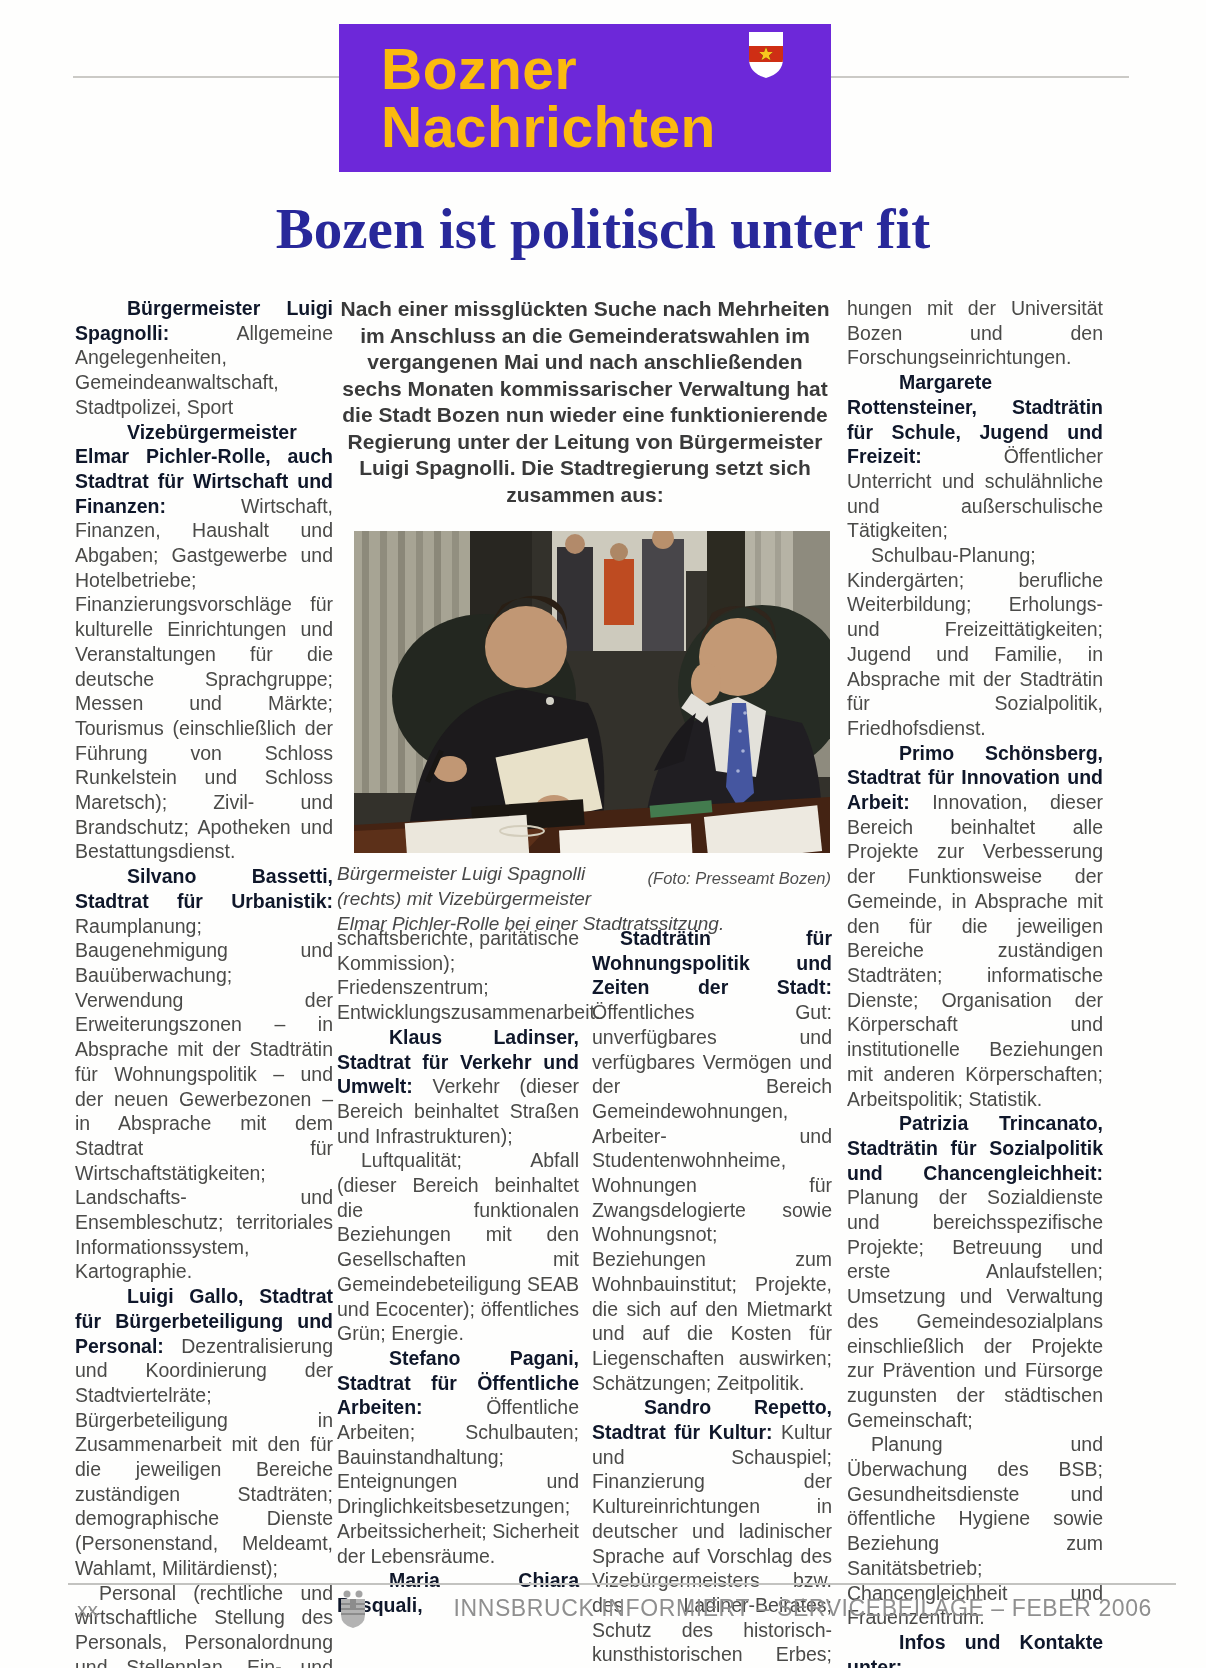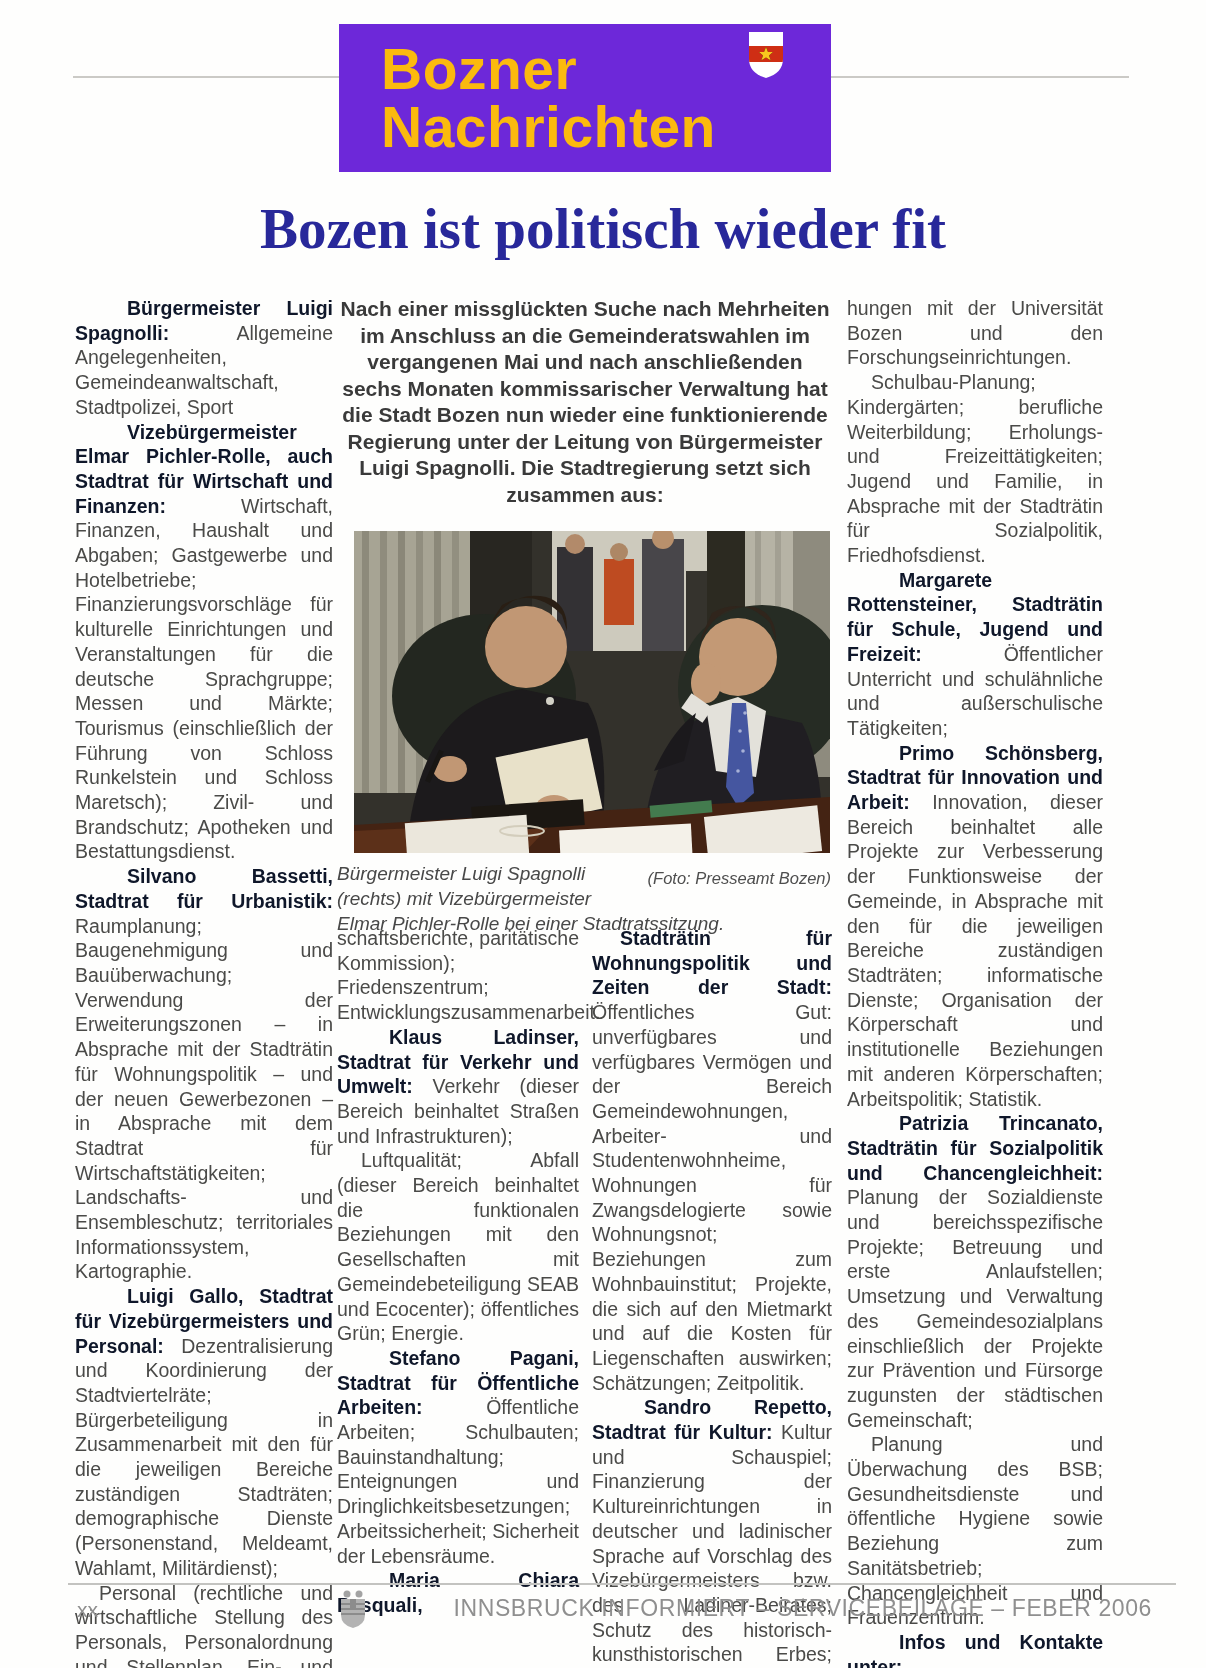--- a/index.html
+++ b/index.html
@@ -57,21 +57,21 @@
             <path d="M2,2 H36 V29 Q36,43 19,48 Q2,43 2,29 Z"></path>
           </clipPath>
         </defs>
       <path d="M2,2 H36 V29 Q36,43 19,48 Q2,43 2,29 Z" fill="#ffffff"></path>
       <rect x="0" y="16" width="38" height="16" fill="#cf2e14" clip-path="url(#shieldClip)"></rect>
       <path d="M19,17 L21,22 L26,22 L22,25.4 L23.8,30.6 L19,27.4 L14.2,30.6 L16,25.4 L12,22 L17,22 Z" fill="#f8c javascript"></path>
       <path d="M19,17 L21,22 L26,22 L22,25.4 L23.8,30.6 L19,27.4 L14.2,30.6 L16,25.4 L12,22 L17,22 Z" fill="#f8c81e"></path>
     </svg>
   </div>
 
-  <h1 class="headline">Bozen ist politisch wieder fit</h1>
+  <h1 class="headline">Bozen ist politisch unter fit</h1>
 
   <div class="intro">Nach einer missglückten Suche nach Mehrheiten im Anschluss an die Gemeinderatswahlen im vergangenen Mai und nach anschließenden sechs Monaten kommissarischer Verwaltung hat die Stadt Bozen nun wieder eine funktionierende Regierung unter der Leitung von Bürgermeister Luigi Spagnolli. Die Stadtregierung setzt sich zusammen aus:</div>
 
   <svg class="photo" viewBox="0 0 476 322" width="476" height="322" preserveAspectRatio="none">
     <rect width="476" height="322" fill="#2e2e2a"></rect>
 
     <rect x="0" y="0" width="116" height="262" fill="#a9a89a"></rect>
     <rect x="8" y="0" width="7" height="262" fill="#8e8d7f"></rect>
       <rect x="26" y="0" width="7" height="262" fill="#908f81"></rect>
     <rect x="44" y="0" width="7" height="262" fill="#8b8a7c"></rect>
@@ -134,38 +134,38 @@
 
   <div class="caption">
     <span class="credit">(Foto: Presseamt Bozen)</span>
     <span>Bürgermeister Luigi Spagnolli (rechts) mit Vizebürgermeister Elmar Pichler-Rolle bei einer Stadtratssitzung.</span>
   </div>
 
   <div id="col1" class="col">
       <p><b>Bürgermeister Luigi Spagnolli: </b>Allgemeine Angelegenheiten, Gemeindeanwaltschaft, Stadtpolizei, Sport</p>
       <p><b>Vizebürgermeister Elmar Pichler-Rolle, auch Stadtrat für Wirtschaft und Finanzen: </b>Wirtschaft, Finanzen, Haushalt und Abgaben; Gastgewerbe und Hotelbetriebe; Finanzierungsvorschläge für kulturelle Einrichtungen und Veranstaltungen für die deutsche Sprachgruppe; Messen und Märkte; Tourismus (einschließlich der Führung von Schloss Runkelstein und Schloss Maretsch); Zivil- und Brandschutz; Apotheken und Bestattungsdienst.</p>
       <p><b>Silvano Bassetti, Stadtrat für Urbanistik: </b>Raumplanung; Baugenehmigung und Bauüberwachung; Verwendung der Erweiterungszonen – in Absprache mit der Stadträtin für Wohnungspolitik – und der neuen Gewerbezonen – in Absprache mit dem Stadtrat für Wirtschaftstätigkeiten; Landschafts- und Ensembleschutz; territoriales Informationssystem, Kartographie.</p>
-      <p><b>Luigi Gallo, Stadtrat für Vizebürgermeisters und Personal: </b>Dezentralisierung und Koordinierung der Stadtviertelräte; Bürgerbeteiligung in Zusammenarbeit mit den für die jeweiligen Bereiche zuständigen Stadträten; demographische Dienste (Personenstand, Meldeamt, Wahlamt, Militärdienst);</p>
+      <p><b>Luigi Gallo, Stadtrat für Bürgerbeteiligung und Personal: </b>Dezentralisierung und Koordinierung der Stadtviertelräte; Bürgerbeteiligung in Zusammenarbeit mit den für die jeweiligen Bereiche zuständigen Stadträten; demographische Dienste (Personenstand, Meldeamt, Wahlamt, Militärdienst);</p>
       <p>Personal (rechtliche und wirtschaftliche Stellung des Personals, Personalordnung und Stellenplan, Ein- und Überstellungen, Gewerk-</p>
     </div>
   <div id="col2" class="col">
       <p class="noindent">schaftsberichte, paritätische Kommission); Friedenszentrum; Entwicklungszusammenarbeit.</p>
       <p><b>Klaus Ladinser, Stadtrat für Verkehr und Umwelt: </b>Verkehr (dieser Bereich beinhaltet Straßen und Infrastrukturen);</p>
       <p>Luftqualität; Abfall (dieser Bereich beinhaltet die funktionalen Beziehungen mit den Gesellschaften mit Gemeindebeteiligung SEAB und Ecocenter); öffentliches Grün; Energie.</p>
       <p><b>Stefano Pagani, Stadtrat für Öffentliche Arbeiten: </b>Öffentliche Arbeiten; Schulbauten; Bauinstandhaltung; Enteignungen und Dringlichkeitsbesetzungen; Arbeitssicherheit; Sicherheit der Lebensräume.</p>
       <p><b>Maria Chiara Pasquali,</b></p>
     </div>
   <div id="col3" class="col">
       <p class="noindent"><b>Stadträtin für Wohnungspolitik und Zeiten der Stadt: </b>Öffentliches Gut: unverfügbares und verfügbares Vermögen und der Bereich Gemeindewohnungen, Arbeiter- und Studentenwohnheime, Wohnungen für Zwangsdelogierte sowie Wohnungsnot; Beziehungen zum Wohnbauinstitut; Projekte, die sich auf den Mietmarkt und auf die Kosten für Liegenschaften auswirken; Schätzungen; Zeitpolitik.</p>
       <p><b>Sandro Repetto, Stadtrat für Kultur: </b>Kultur und Schauspiel; Finanzierung der Kultureinrichtungen in deutscher und ladinischer Sprache auf Vorschlag des Vizebürgermeisters bzw. des Ladiner-Beirates; Schutz des historisch-kunsthistorischen Erbes; Bibliothekswesen; Bezie-</p>
     </div>
   <div id="col4" class="col">
       <p class="noindent">hungen mit der Universität Bozen und den Forschungseinrichtungen.</p>
+      <p><b>Margarete Rottensteiner, Stadträtin für Schule, Jugend und Freizeit: </b>Öffentlicher Unterricht und schulähnliche und außerschulische Tätigkeiten;</p>
       <p>Schulbau-Planung; Kindergärten; berufliche Weiterbildung; Erholungs- und Freizeittätigkeiten; Jugend und Familie, in Absprache mit der Stadträtin für Sozialpolitik, Friedhofsdienst.</p>
-      <p><b>Margarete Rottensteiner, Stadträtin für Schule, Jugend und Freizeit: </b>Öffentlicher Unterricht und schulähnliche und außerschulische Tätigkeiten;</p>
       <p><b>Primo Schönsberg, Stadtrat für Innovation und Arbeit: </b>Innovation, dieser Bereich beinhaltet alle Projekte zur Verbesserung der Funktionsweise der Gemeinde, in Absprache mit den für die jeweiligen Bereiche zuständigen Stadträten; informatische Dienste; Organisation der Körperschaft und institutionelle Beziehungen mit anderen Körperschaften; Arbeitspolitik; Statistik.</p>
       <p><b>Patrizia Trincanato, Stadträtin für Sozialpolitik und Chancengleichheit: </b>Planung der Sozialdienste und bereichsspezifische Projekte; Betreuung und erste Anlaufstellen; Umsetzung und Verwaltung des Gemeindesozialplans einschließlich der Projekte zur Prävention und Fürsorge zugunsten der städtischen Gemeinschaft;</p>
       <p>Planung und Überwachung des BSB; Gesundheitsdienste und öffentliche Hygiene sowie Beziehung zum Sanitätsbetrieb; Chancengleichheit und Frauenzentrum.</p>
       <p><b>Infos und Kontakte unter: www.gemeinde.bozen.it</b></p>
     </div>
 
   <div class="rule-bottom"></div>
   <div class="footer-page">xx</div>
   <svg class="footer-crest" width="30" height="40" viewBox="0 0 30 40">
     <circle cx="9" cy="5" r="3.5" fill="#a3a3a3"></circle>

